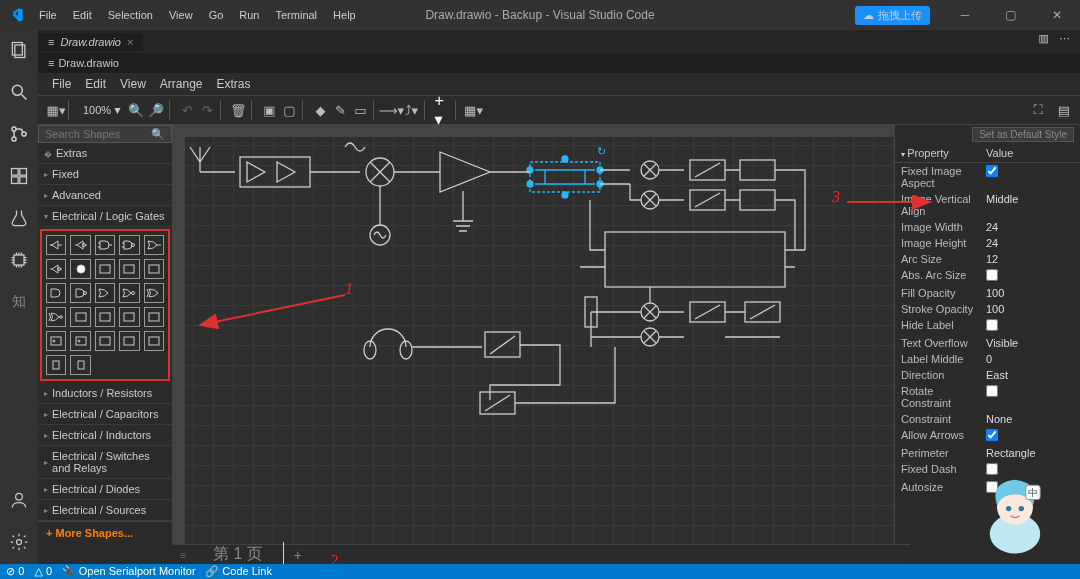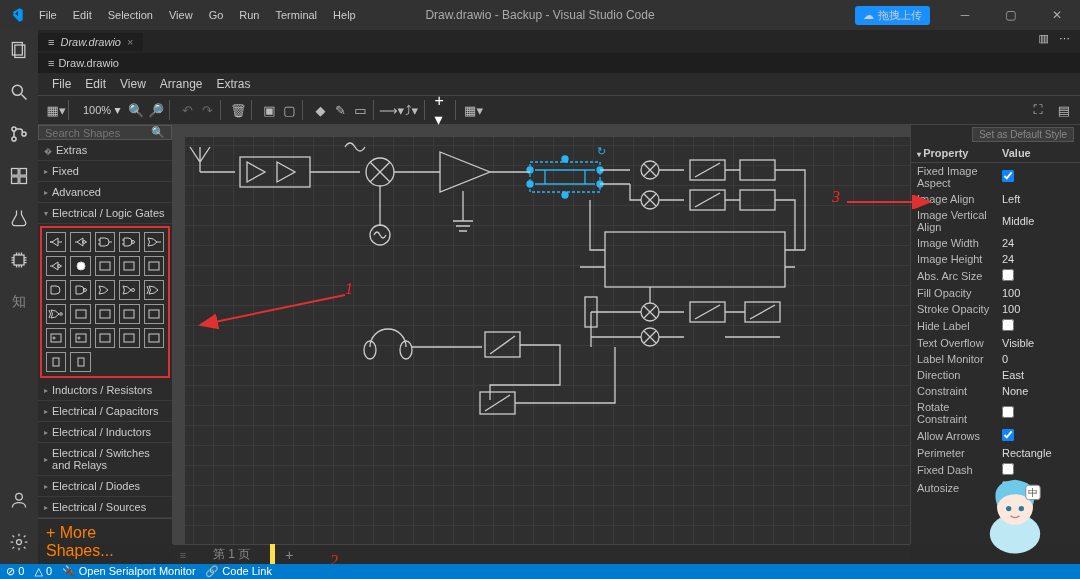--- a/index.html
+++ b/index.html
@@ -30,38 +30,38 @@
 .tb-zoom{font-size:12px;padding:0 4px}
 .tb-right{position:absolute;right:8px;display:flex;gap:10px}
 .sidepanel{position:absolute;left:0;top:52px;bottom:20px;width:135px;background:#2b2b2b;border-right:1px solid #444;display:flex;flex-direction:column}
 .search-shapes{margin:0;height:22px;background:#3c3c3c;border:1px solid #555;display:flex;align-items:center;padding:0 6px}
 .search-shapes input{background:none;border:none;outline:none;color:#aaa;width:100%;font-size:11px}
 .shape-cat{padding:4px 6px;border-bottom:1px solid #3a3a3a;font-size:11px;color:#ccc;display:flex;align-items:center;gap:4px;cursor:default}
 .shape-cat .caret{font-size:8px;color:#888}
 .shape-grid{padding:4px;display:grid;grid-template-columns:repeat(5,1fr);gap:4px;border:2px solid #e03030;margin:2px}
 .shape-grid .cell{height:20px;border:1px solid #999;display:flex;align-items:center;justify-content:center}
 .shape-grid .cell svg{stroke:#ccc;fill:none}
-.more-shapes{padding:5px 8px;color:#ff7f00;font-weight:normal;font-size:16px;border-top:1px solid #444}
+.more-shapes{padding:5px 8px;color:#ff7f00;font-weight:bold;font-size:11px;border-top:1px solid #444}
 .canvas{position:absolute;left:135px;top:52px;right:170px;bottom:20px;background:#2f2f2f;overflow:hidden}
 .canvas::before{content:"";position:absolute;inset:0;background-image:linear-gradient(#3a3a3a 1px,transparent 1px),linear-gradient(90deg,#3a3a3a 1px,transparent 1px);background-size:20px 20px}
 .canvas .ruler-top{position:absolute;top:0;left:12px;right:0;height:12px;background:#444}
 .canvas .ruler-left{position:absolute;top:0;left:0;bottom:0;width:12px;background:#444}
 .canvas svg.diagram{position:absolute;left:12px;top:12px}
 .annot{position:absolute;color:#ff2020;font-size:16px;font-style:italic;font-family:serif}
 .arrow-red{position:absolute;pointer-events:none}
-.prop-panel{position:absolute;right:0;top:52px;bottom:20px;width:170px;background:#2b2b2b;border-left:1px solid #444;overflow:hidden}
+.prop-panel{position:absolute;right:0;top:52px;bottom:20px;width:186px;background:#2b2b2b;border-left:1px solid #444;overflow:hidden}
 .prop-panel .defbtn{margin:2px 6px 2px auto;width:fit-content;background:#3c3c3c;border:1px solid #555;padding:1px 6px;font-size:10px;color:#888}
-.prop-header{display:flex;padding:3px 6px;font-weight:bold;border-bottom:1px solid #444}
+.prop-header{display:flex;padding:3px 6px;font-weight:normal;border-bottom:1px solid #444}
 .prop-header .pcol{width:85px}
-.prop-row{display:flex;padding:2px 6px;font-size:11px;align-items:center}
+.prop-row{display:flex;padding:2px 6px;font-size:11px;align-items:flex-start}
 .prop-row .pcol{width:85px;color:#bbb}
 .prop-row .vcol{color:#ddd}
 .prop-row input[type=checkbox]{accent-color:#0a84ff;width:12px;height:12px}
 .footer{position:absolute;left:135px;right:170px;bottom:0;height:20px;background:#2b2b2b;border-top:1px solid #444;display:flex;align-items:center}
-.footer .pgtab{padding:2px 20px;color:#888;border-right:5px solid #fde047;font-size:12px}
+.footer .pgtab{padding:2px 20px;color:#888;border-right:1px solid #fde047;font-size:16px}
 .footer .pgadd{padding:2px 10px;color:#888;font-size:14px}
 .statusbar{position:absolute;left:0;right:0;bottom:0;height:15px;background:#007acc;display:flex;align-items:center;padding:0 6px;gap:10px;color:#fff;font-size:10px}
 .statusbar span{color:#fff}
 .anime{position:absolute;right:20px;bottom:20px;width:90px;height:90px;pointer-events:none}
 </style>
 </head>
 <body>
 
 <div class="titlebar">
   <svg class="vscode-ico" viewBox="0 0 24 24">
@@ -491,70 +491,70 @@
     <div class="prop-header">
       <div class="pcol"><span style="font-size:8px">▾ </span><span>Property</span></div>
       <div class="vcol">Value</div>
     </div>
     <div id="prop-rows">
         <div class="prop-row">
           <div class="pcol">Fixed Image Aspect</div>
           <div class="vcol"><input type="checkbox" checked="" style=""></div>
         </div>
         <div class="prop-row">
-          <div class="pcol">Image Align</div>
-          <div class="vcol">Left</div>
-        </div>
-        <div class="prop-row">
           <div class="pcol">Image Vertical Align</div>
           <div class="vcol">Middle</div>
         </div>
         <div class="prop-row">
           <div class="pcol">Image Width</div>
           <div class="vcol">24</div>
         </div>
         <div class="prop-row">
           <div class="pcol">Image Height</div>
           <div class="vcol">24</div>
         </div>
         <div class="prop-row">
+          <div class="pcol">Arc Size</div>
+          <div class="vcol">12</div>
+        </div>
+        <div class="prop-row">
           <div class="pcol">Abs. Arc Size</div>
           <div class="vcol"><input type="checkbox" style=""></div>
         </div>
         <div class="prop-row">
           <div class="pcol">Fill Opacity</div>
           <div class="vcol">100</div>
         </div>
         <div class="prop-row">
           <div class="pcol">Stroke Opacity</div>
           <div class="vcol">100</div>
         </div>
         <div class="prop-row">
           <div class="pcol">Hide Label</div>
           <div class="vcol"><input type="checkbox" style=""></div>
         </div>
         <div class="prop-row">
           <div class="pcol">Text Overflow</div>
           <div class="vcol">Visible</div>
         </div>
         <div class="prop-row">
-          <div class="pcol">Label Monitor</div>
+          <div class="pcol">Label Middle</div>
           <div class="vcol">0</div>
         </div>
         <div class="prop-row">
           <div class="pcol">Direction</div>
           <div class="vcol">East</div>
         </div>
         <div class="prop-row">
+          <div class="pcol">Rotate Constraint</div>
+          <div class="vcol"><input type="checkbox" style=""></div>
+        </div>
+        <div class="prop-row">
           <div class="pcol">Constraint</div>
           <div class="vcol">None</div>
-        </div>
-        <div class="prop-row">
-          <div class="pcol">Rotate Constraint</div>
-          <div class="vcol"><input type="checkbox" style=""></div>
         </div>
         <div class="prop-row">
           <div class="pcol">Allow Arrows</div>
           <div class="vcol"><input type="checkbox" checked="" style=""></div>
         </div>
         <div class="prop-row">
           <div class="pcol">Perimeter</div>
           <div class="vcol">Rectangle</div>
         </div>
         <div class="prop-row">

